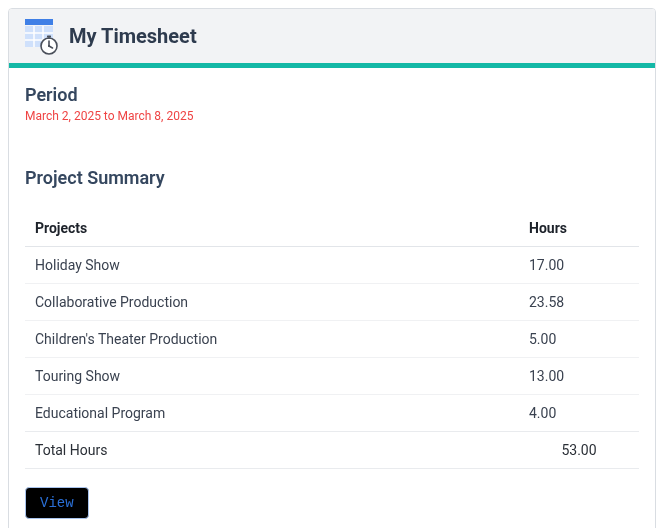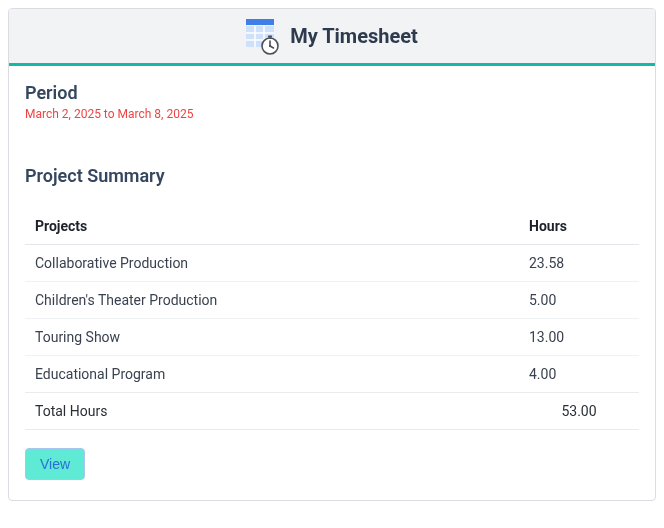--- a/index.html
+++ b/index.html
@@ -21,22 +21,21 @@
       border-radius: 4px;
       background: #ffffff;
       overflow: hidden;
     }
     .card-header {
       display: flex;
       align-items: center;
       gap: 12px;
       padding: 10px 16px;
       background: #f2f3f5;
-      border-bottom: 3px solid #14b8a6;
-      justify-content: center;
+      border-bottom: 5px solid #14b8a6;
     }
     .icon-wrap {
       position: relative;
       width: 32px;
       height: 34px;
     }
     .timesheet-grid-icon {
       position: absolute;
       top: 0;
       left: 0;
@@ -105,25 +104,25 @@
       text-align: center;
     }
     .btn-row {
       margin-top: 18px;
     }
     .btn {
       display: inline-block;
       padding: 7px 14px;
       font-size: 14px;
       color: #2a6fd6;
-      background: #5eead4;
+      background: #000000;
       border: 1px solid #a9c4ee;
       border-radius: 4px;
       cursor: pointer;
-      font-family: Liberation Sans, sans-serif;
+      font-family: Liberation Mono, monospace;
     }
   </style>
 </head>
 <body>
 
 <div class="card">
   <div class="card-header">
     <div class="icon-wrap">
       <svg class="timesheet-grid-icon" width="28" height="28" viewBox="0 0 28 28">
         <rect x="0" y="0" width="28" height="6" fill="#3f7fe6"></rect>
@@ -153,20 +152,24 @@
 
     <table>
       <thead>
         <tr>
           <th>Projects</th>
           <th>Hours</th>
         </tr>
       </thead>
       <tbody id="summary-rows">
           <tr>
+            <td>Holiday Show</td>
+            <td>17.00</td>
+          </tr>
+          <tr>
             <td>Collaborative Production</td>
             <td>23.58</td>
           </tr>
           <tr>
             <td>Children's Theater Production</td>
             <td>5.00</td>
           </tr>
           <tr>
             <td>Touring Show</td>
             <td>13.00</td>

